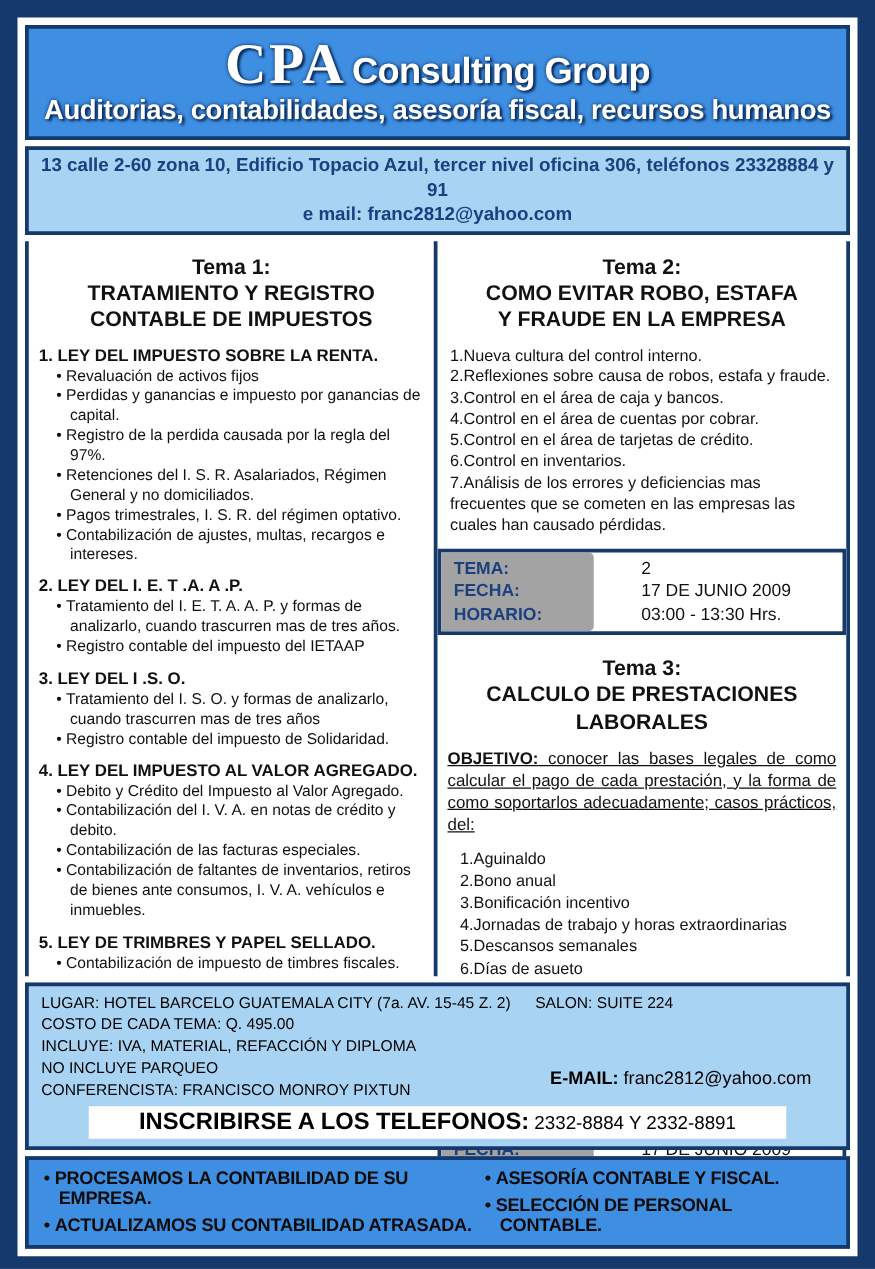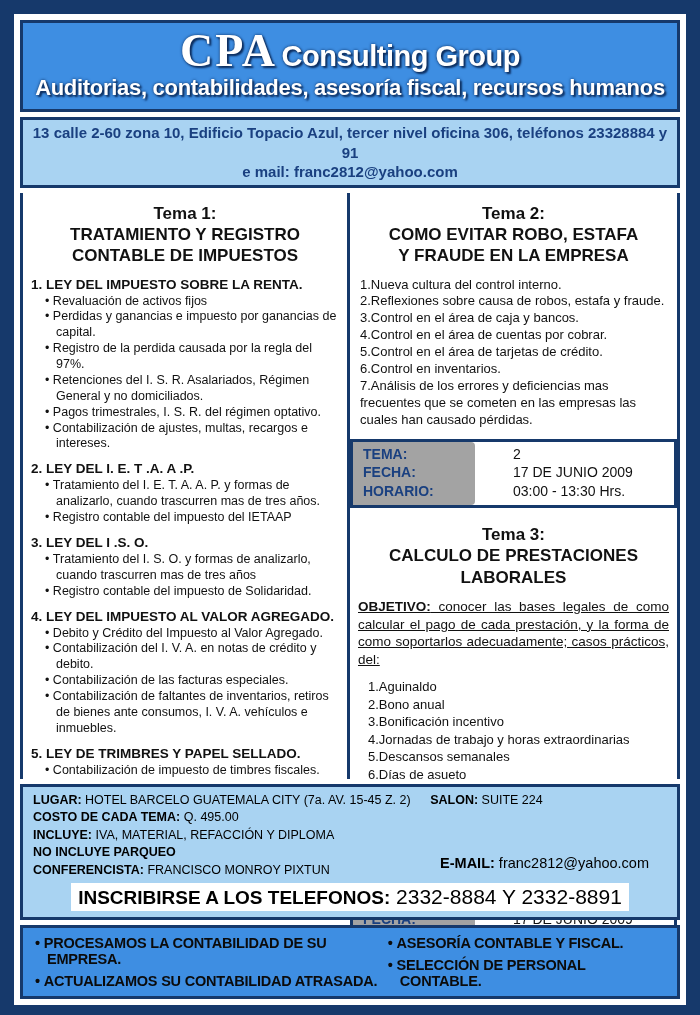--- a/index.html
+++ b/index.html
@@ -46,28 +46,28 @@
   
   .schedule { border:3px solid #16396b; background:#fff; display:flex; margin-top:auto; }
   .schedule-labels { background:#a3a3a3; width:122px; padding:3px 0 4px 10px; border-radius:0 4px 4px 0; }
   .schedule-labels div { font-weight:bold; font-size:14px; color:#1a4080; line-height:1.35; }
   .schedule-values { padding:3px 0 4px 38px; }
   .schedule-values div { font-size:14px; color:#111; line-height:1.35; }
 
   
   .footer-box { margin-top:5px; border:3px solid #16396b; background:#a9d3f2; padding:5px 10px 6px 10px; position:relative; }
   .footer-line { font-size:12.5px; color:#000; line-height:1.4; }
-  .footer-line .lbl { font-weight:bold; }
+  .footer-line .lbl { font-weight:normal; }
   .footer-line .val { font-weight:normal; }
   .salon-group { margin-left:16px; }
   .email-line { position:absolute; right:28px; bottom:46px; font-size:14.5px; color:#000; }
   .email-line .lbl { font-weight:bold; }
   .inscribirse-strip { background:#fff; margin:4px auto 0 auto; width:88%; text-align:center; padding:2px 0; }
   .inscribirse-strip .lbl { font-weight:bold; font-size:19px; color:#000; }
-  .inscribirse-strip .val { font-size:21px; color:#000; }
+  .inscribirse-strip .val { font-size:15px; color:#000; }
 
   
   .services-box { margin-top:5px; border:3px solid #16396b; background:#3e8ee2; padding:7px 12px; display:flex; }
   .services-col { display:flex; flex-direction:column; gap:6px; }
   .services-col.left { width:56%; }
   .services-col.right { width:44%; }
   .service-item { font-weight:bold; font-size:14.5px; color:#0b0b0b; letter-spacing:-0.2px; padding-left:12px; text-indent:-12px; }
   .service-item::before { content:"\2022\00a0"; }
 </style>
 </head>

